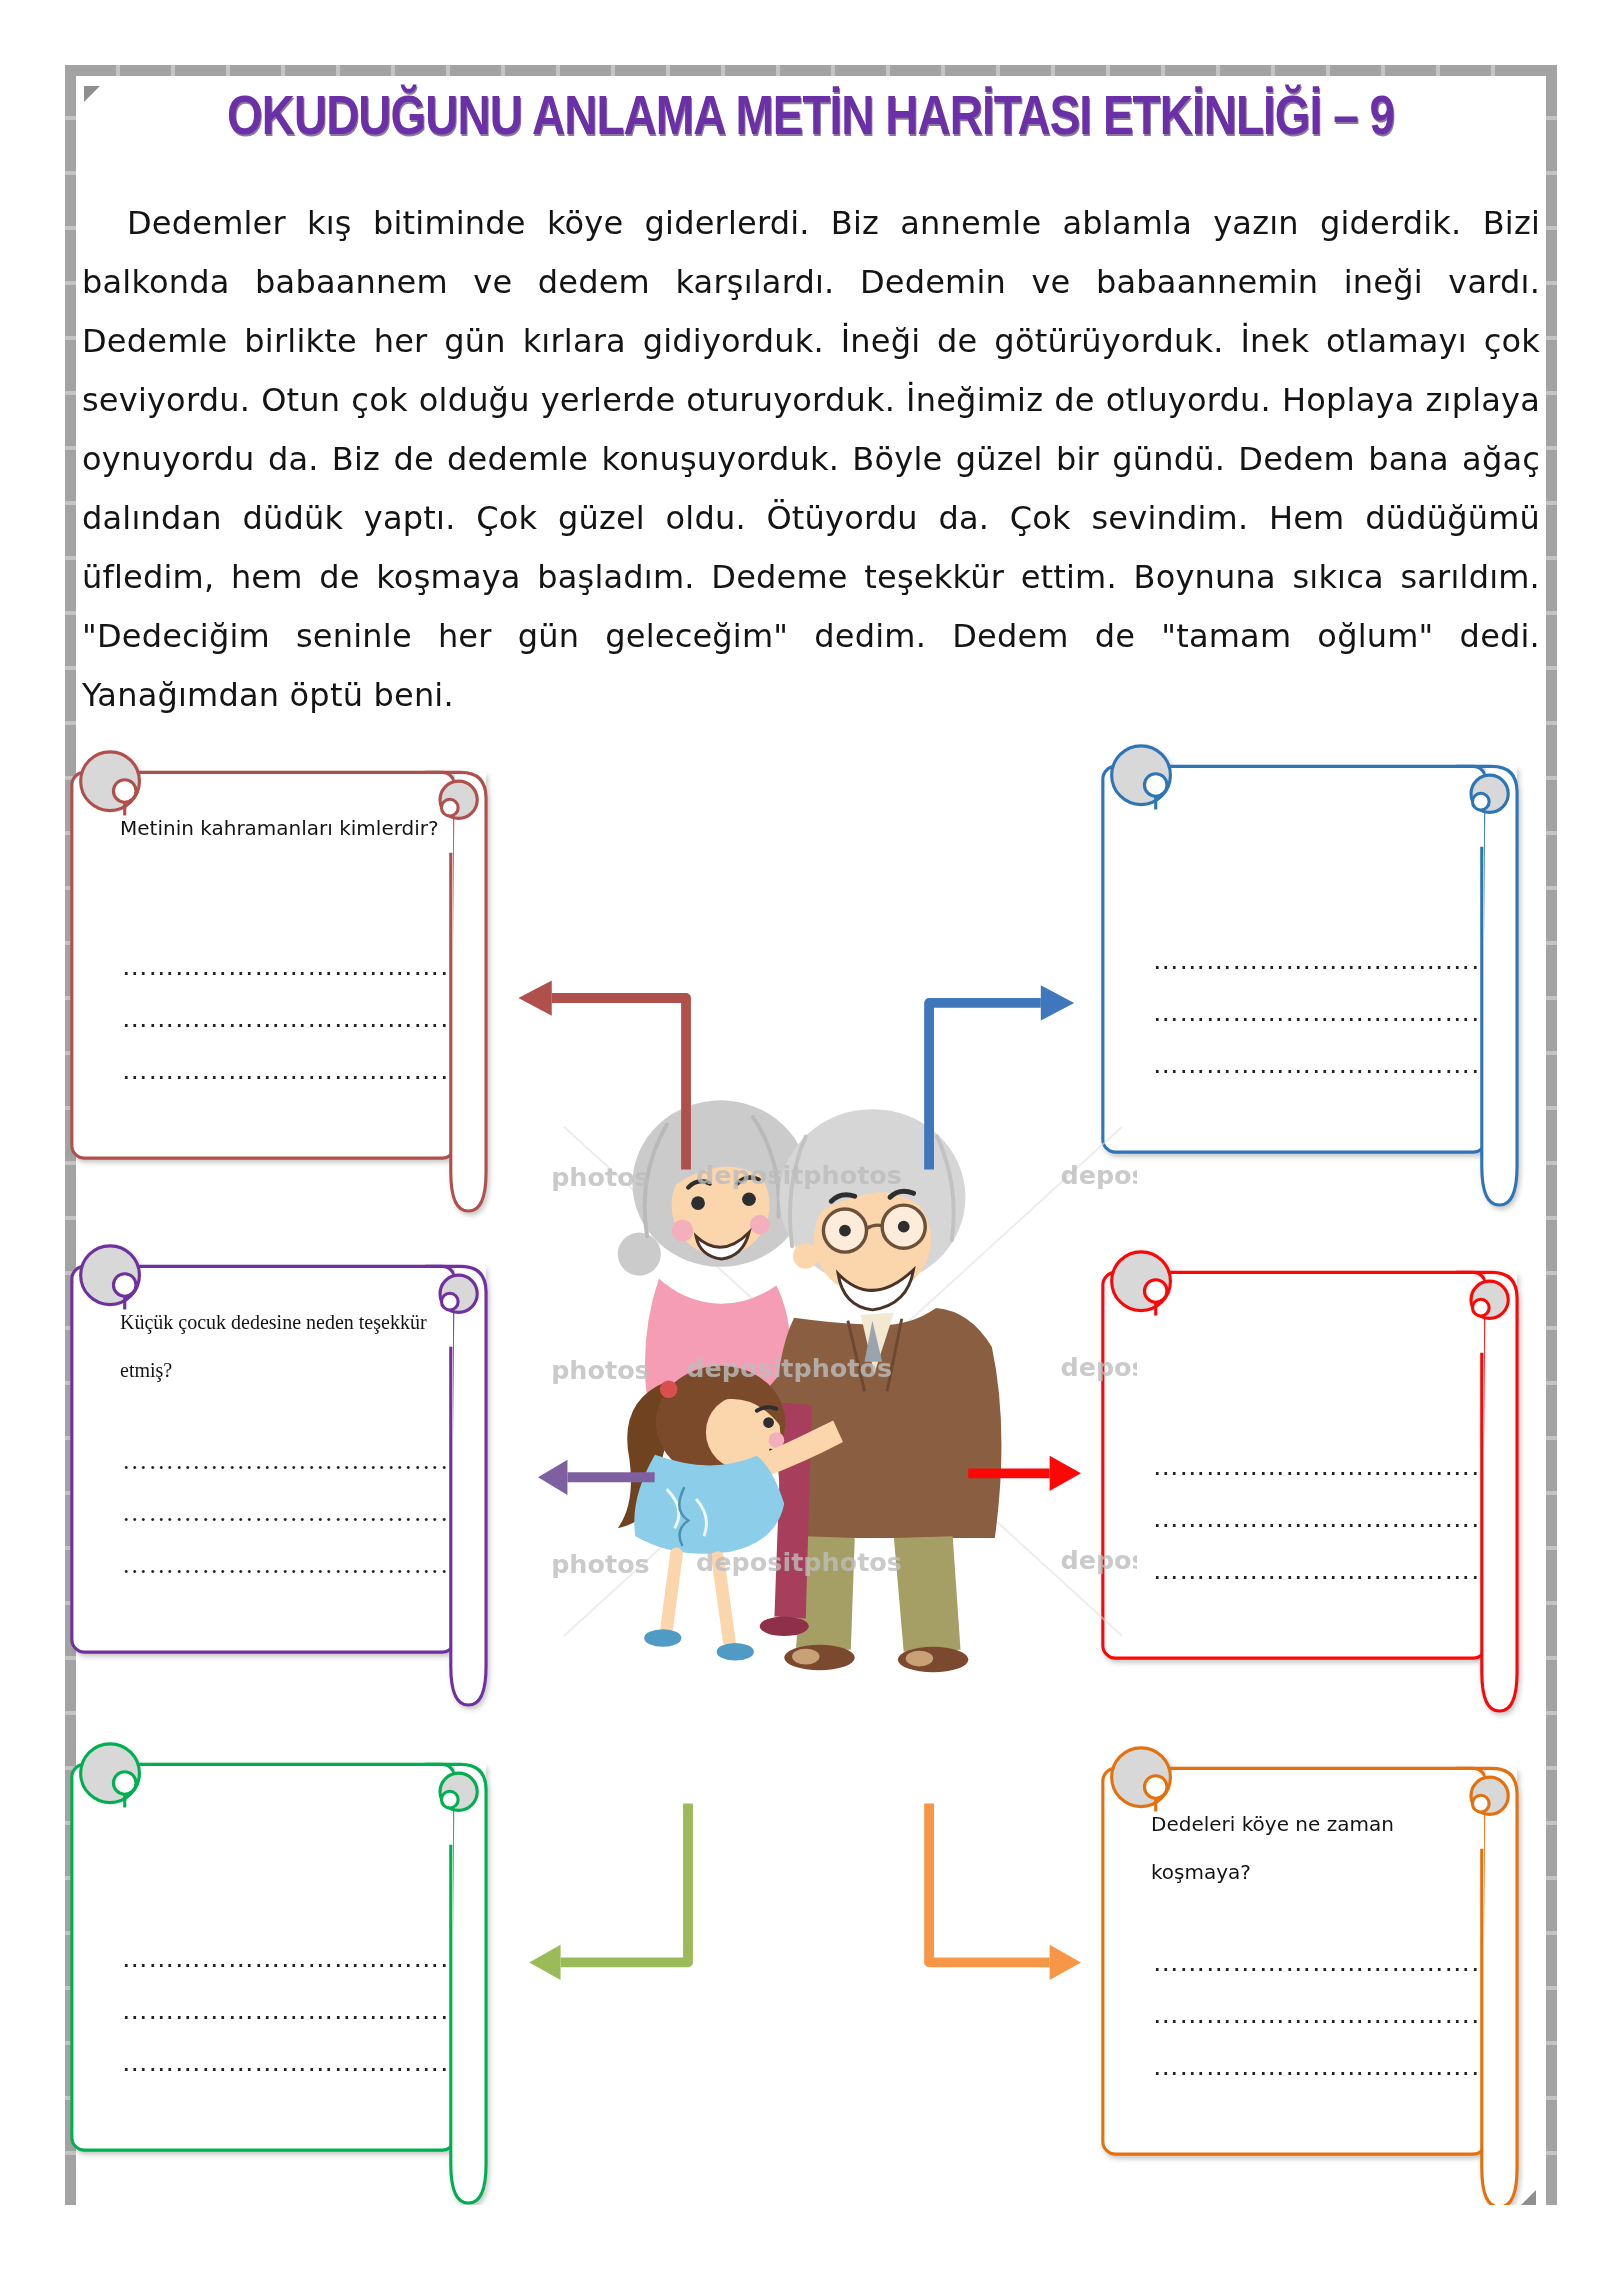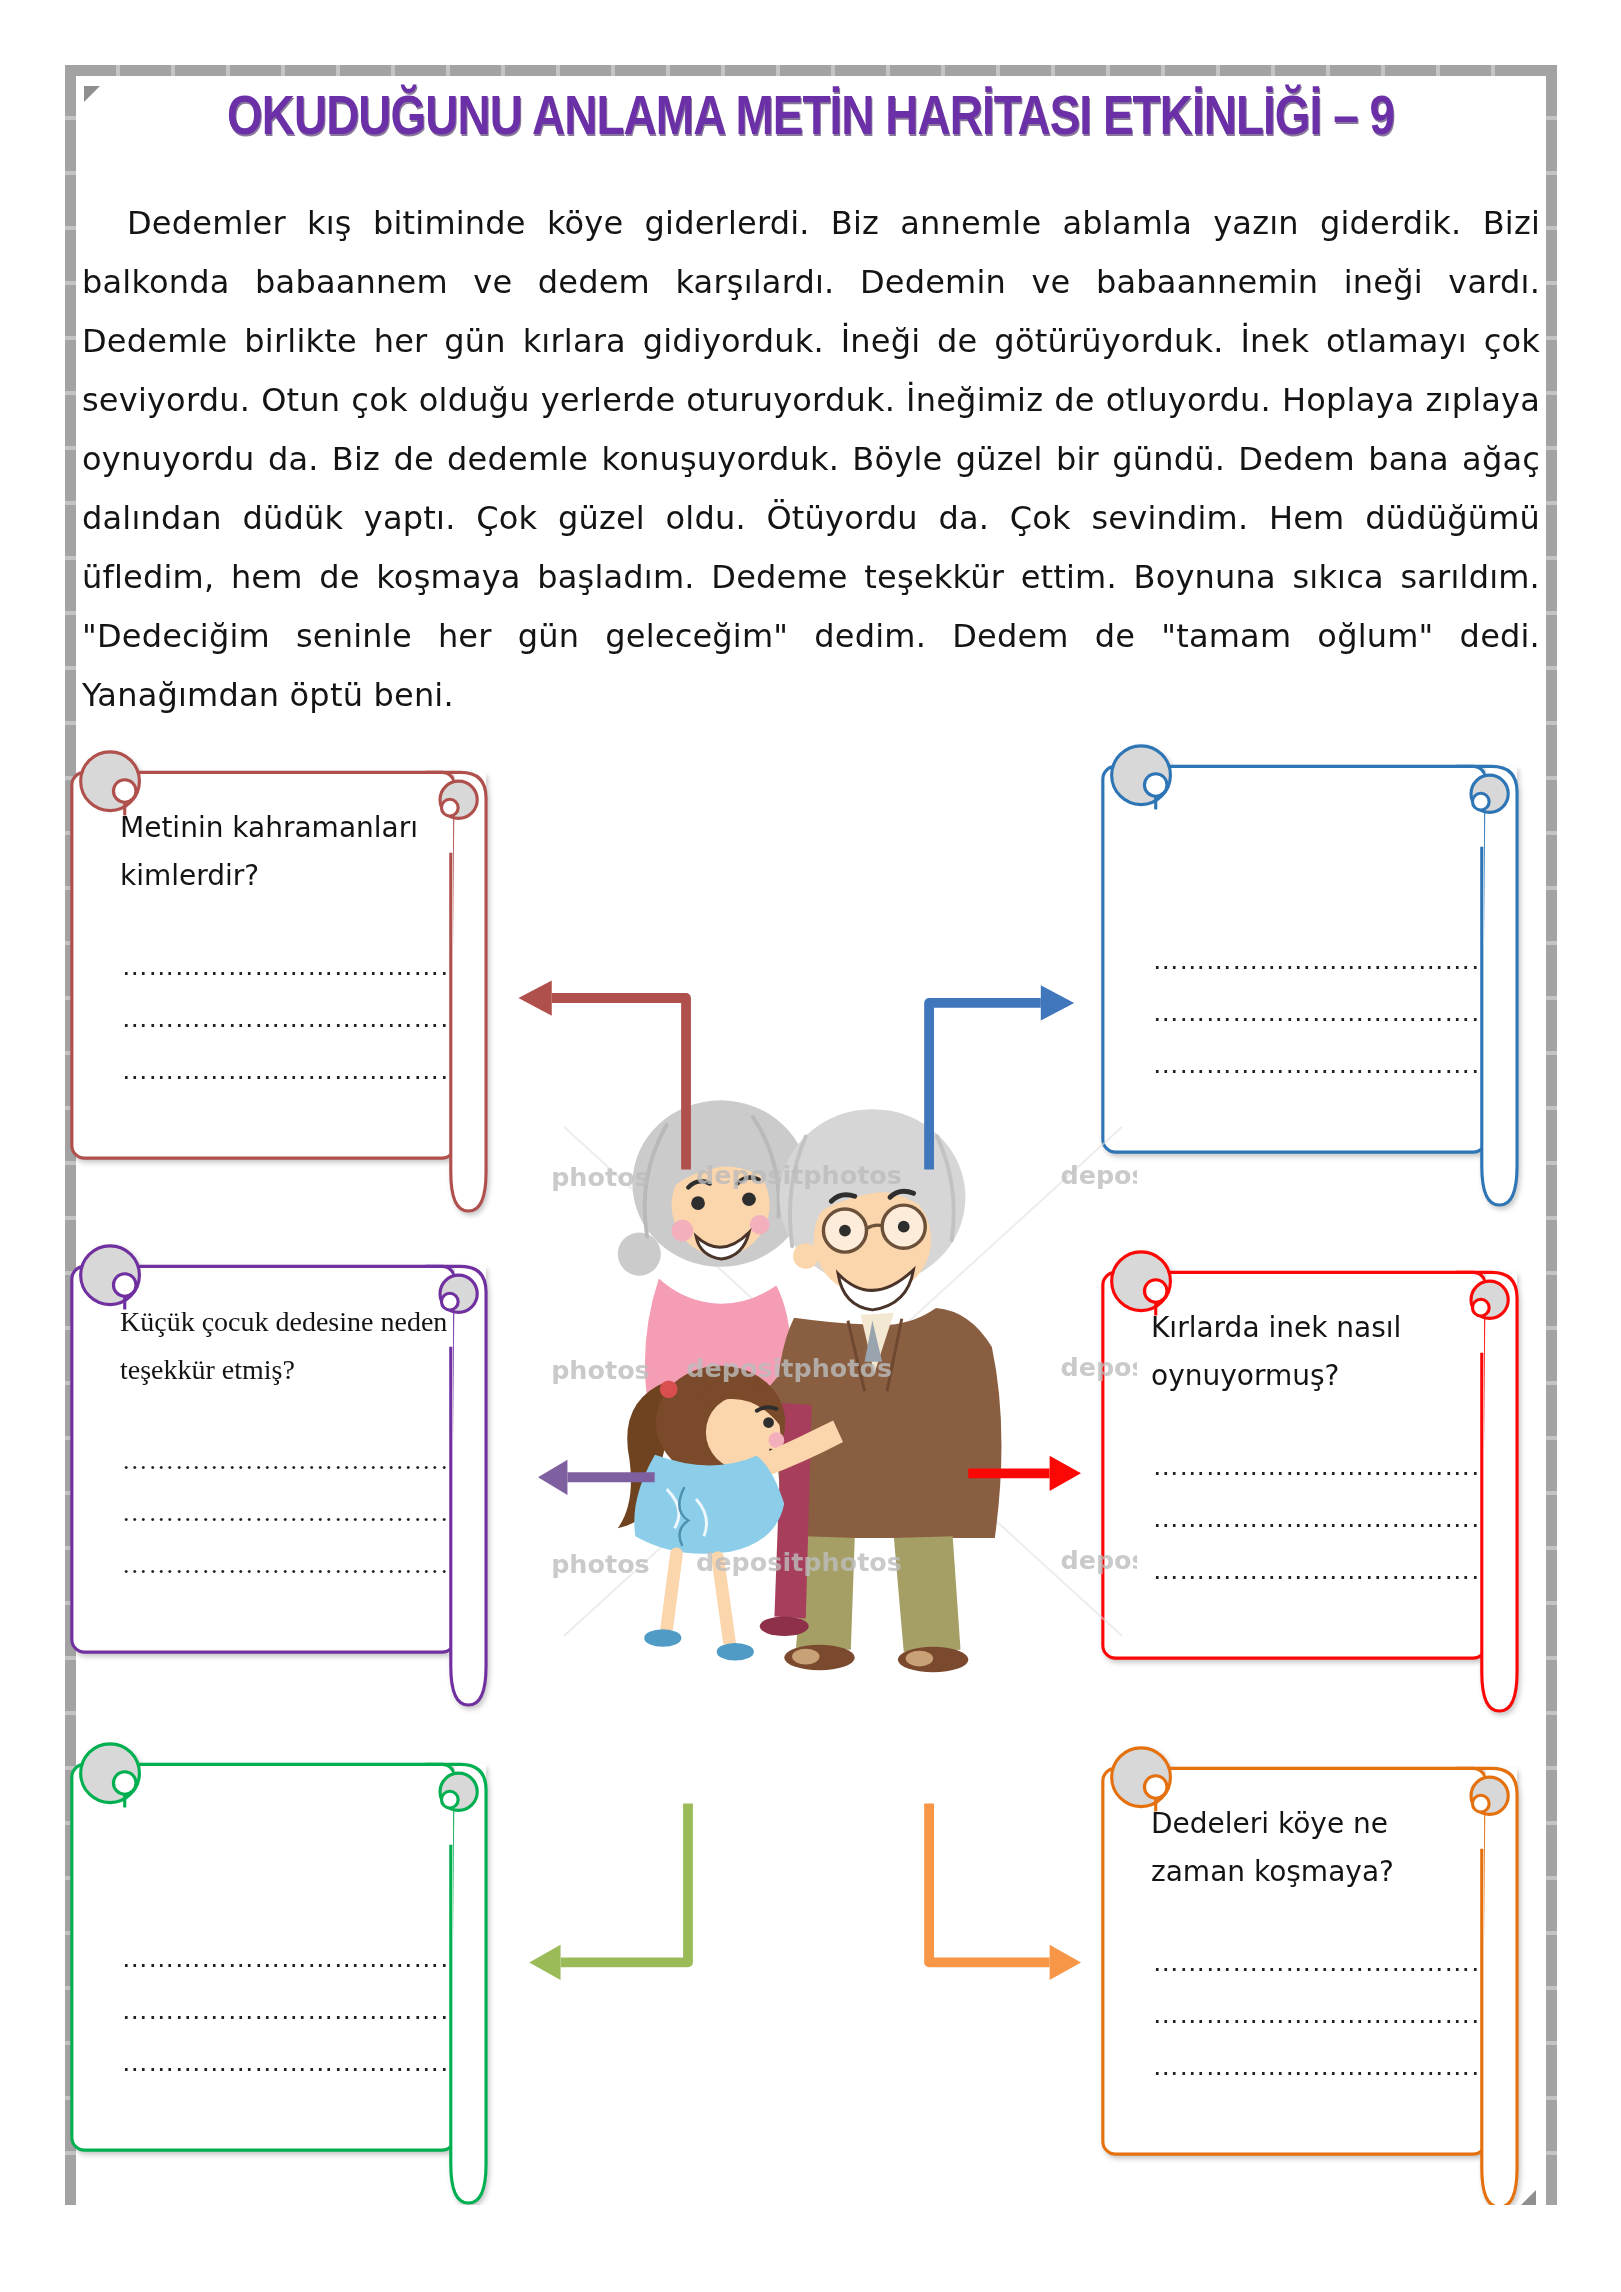--- a/index.html
+++ b/index.html
@@ -22,21 +22,21 @@
   .title-reflect-clip{height:29px;overflow:hidden;margin-top:13.7px;}
 
   
   .passage{position:absolute;left:82px;top:194px;width:1458px;font-size:32px;line-height:59px;
       color:#141414;text-align:justify;text-indent:45px;letter-spacing:0.2px;}
 
   
   .scroll-box{position:absolute;width:423px;height:490px;}
   .scroll-box svg.scroll{position:absolute;left:0;top:0;width:423px;height:490px;
       filter:drop-shadow(2.9px 3.9px 2.9px rgba(130,130,130,.45));}
-  .q{position:absolute;left:55px;top:71px;width:333px;font-size:28px;line-height:48px;color:#141414;}
+  .q{position:absolute;left:55px;top:71px;width:333px;font-size:20px;line-height:48px;color:#141414;}
   .lns{position:absolute;left:57px;top:204px;width:329px;}
   .answer-line{height:52px;overflow:hidden;white-space:nowrap;font-size:25.5px;line-height:59px;
       color:#222;letter-spacing:1px;}
 
   
   .overlay{position:absolute;left:0;top:0;width:1621px;height:2293px;pointer-events:none;}
   .family{position:absolute;left:549px;top:1068px;width:588px;height:617px;}
   .wm-text{font-family:"DejaVu Sans",sans-serif;font-weight:bold;}
 </style>
 </head>
@@ -128,21 +128,20 @@
         <rect x="7" y="40" width="391" height="394" rx="13" fill="#ffffff"></rect>
         <path d="M398 40 H430 V455 Q430 488 412 488 Q394 488 394 455 Z" fill="#ffffff" stroke="none"></path>
         <path d="M368 40 H404 Q430 40 430 66 V448 Q430 488 412 488 Q394 488 394 448 V122" fill="none"></path>
         <circle cx="402" cy="68" r="19" fill="#D8D8D8"></circle>
         <circle cx="393" cy="76" r="8.5" fill="#ffffff"></circle>
         <circle cx="46" cy="49" r="30" fill="#D8D8D8"></circle>
         <circle cx="61" cy="59" r="11.5" fill="#ffffff"></circle>
         <path d="M61 71 V84" fill="none"></path>
       </g>
     </svg>
-    <div class="q">Kırlarda inek nasıl oynuyormuş?</div>
     <div class="lns">
       <div class="answer-line">…………………………………………………………………………………………………………………………………………………………</div>
       <div class="answer-line">…………………………………………………………………………………………………………………………………………………………</div>
       <div class="answer-line">…………………………………………………………………………………………………………………………………………………………</div>
     </div>
   </div>
 
   <div class="scroll-box" style="left: 65px; top: 1725px; --c: #00B050;">
     <svg class="scroll" viewBox="0 0 432 500" style="color:var(--c)">
       <g stroke="currentColor" stroke-width="3.2" stroke-linejoin="round">

